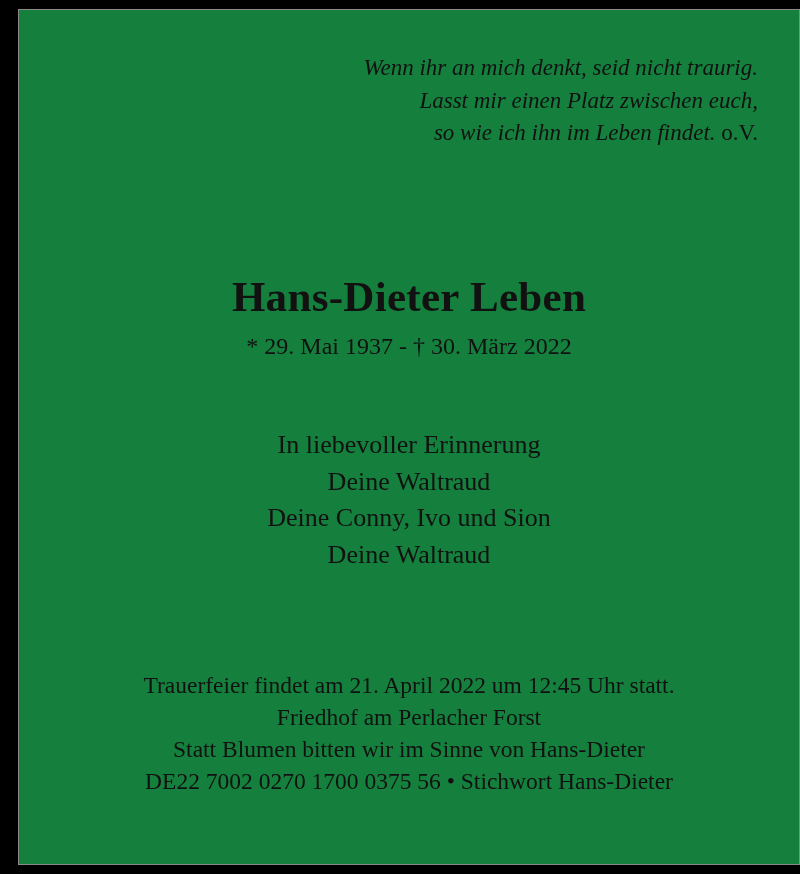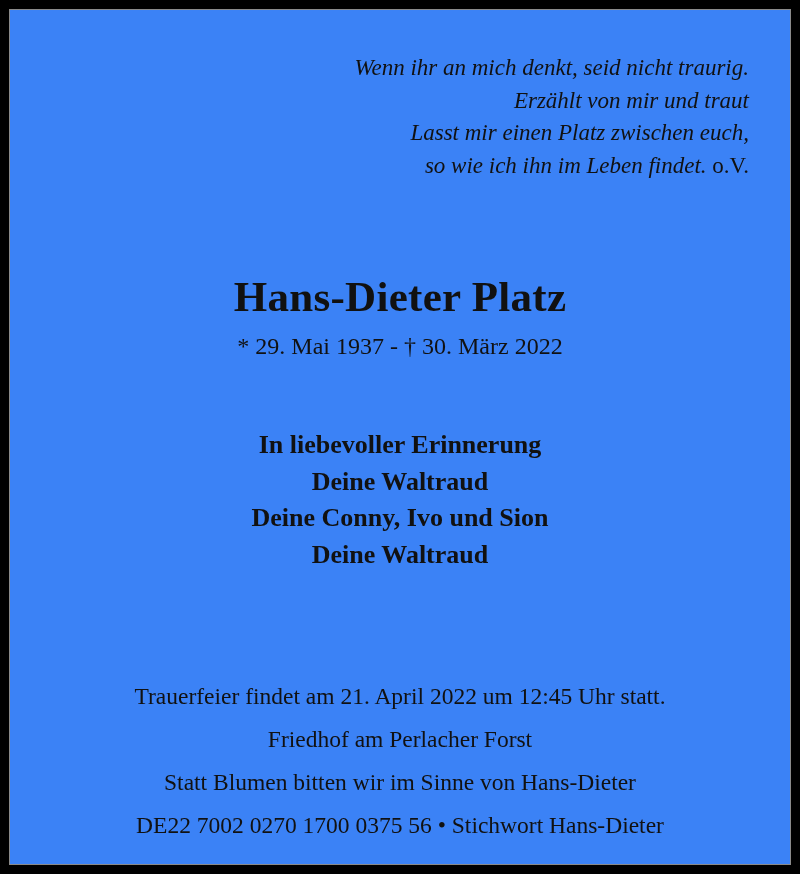--- a/index.html
+++ b/index.html
@@ -8,25 +8,25 @@
       background: #000000;
     }
     body {
       width: 800px;
       height: 874px;
       position: relative;
       overflow: hidden;
     }
     .frame {
       position: absolute;
-      left: 9px;
+      left: 18px;
       top: 9px;
       width: 782px;
       height: 856px;
-      background: #3b82f6;
+      background: #15803d;
       box-shadow: inset 0 0 0 1px #8a8a8a;
       font-family: "Liberation Serif", "DejaVu Serif", serif;
       color: #111111;
     }
     .poem {
       position: absolute;
       right: 42px;
       top: 43px;
       text-align: right;
       font-style: italic;
@@ -57,45 +57,44 @@
     }
     .mourners {
       position: absolute;
       left: 0;
       right: 0;
       top: 418px;
       text-align: center;
       font-size: 26px;
       line-height: 36.5px;
     }
-    .mourners .line { display: block; white-space: nowrap; font-weight: bold; }
+    .mourners .line { display: block; white-space: nowrap; }
     .service {
       position: absolute;
       left: 0;
       right: 0;
       top: 660px;
       text-align: center;
       font-size: 23.5px;
       line-height: 32px;
     }
-    .service .line { display: block; white-space: nowrap; margin-top: 11px; }
+    .service .line { display: block; white-space: nowrap; }
   </style>
 </head>
 <body>
 
 <div class="frame">
 
   <div class="poem">
     <span class="line">Wenn ihr an mich denkt, seid nicht traurig.</span>
-    <span class="line">Erzählt von mir und traut</span>
     <span class="line">Lasst mir einen Platz zwischen euch,</span>
     <span class="line"><span>so wie ich ihn im Leben findet.</span> <span class="sig">o.V.</span></span>
   </div>
 
-  <div class="name">Hans-Dieter Platz</div>
+  <div class="name">Hans-Dieter Leben</div>
   <div class="dates">* 29. Mai 1937 - † 30. März 2022</div>
 
   <div class="mourners">
     <span class="line">In liebevoller Erinnerung</span>
     <span class="line">Deine Waltraud</span>
     <span class="line">Deine Conny, Ivo und Sion</span>
     <span class="line">Deine Waltraud</span>
   </div>
 
   <div class="service">

